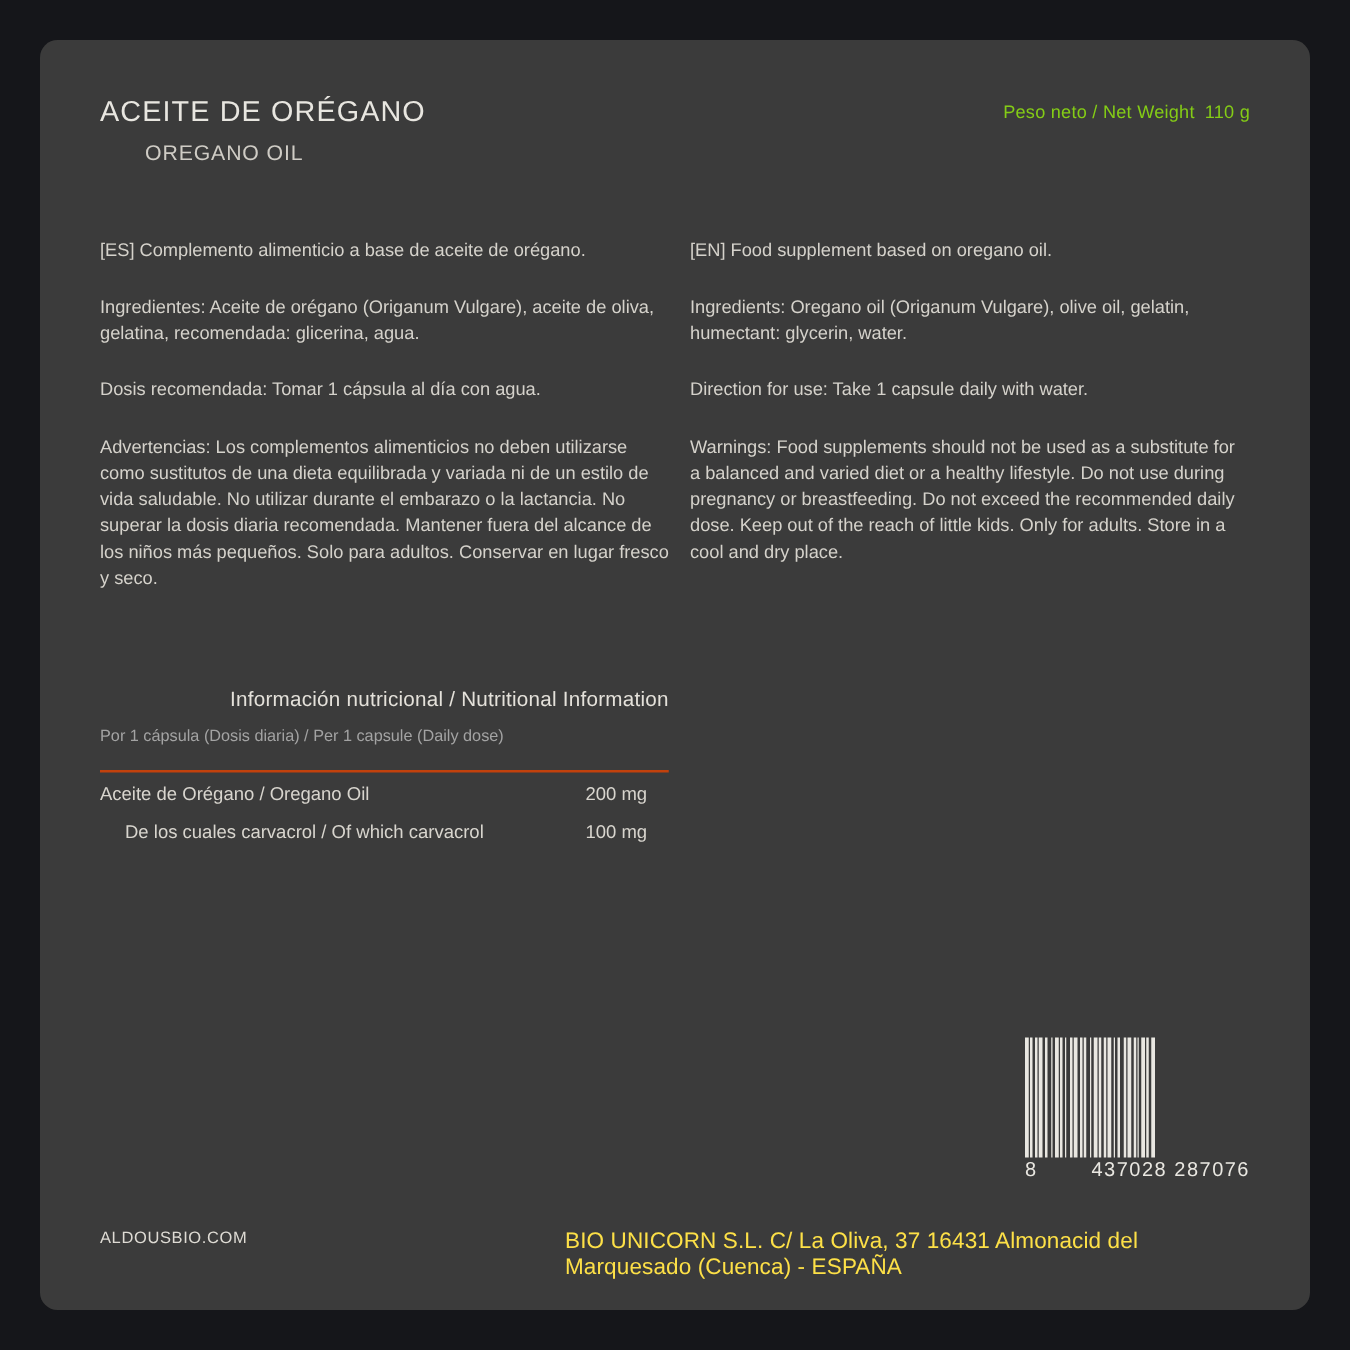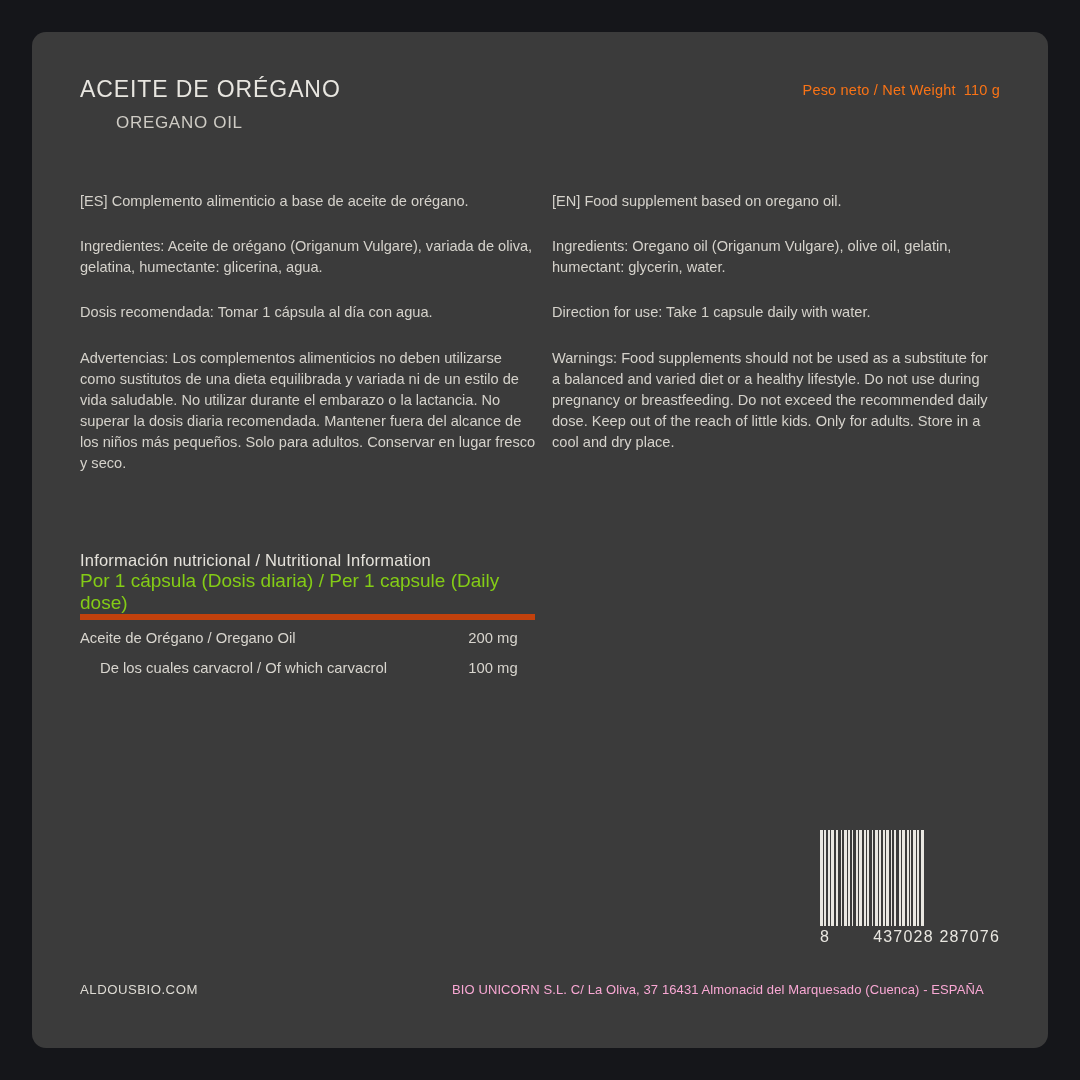--- a/index.html
+++ b/index.html
@@ -49,21 +49,21 @@
     color: #cfccc5;
     font-weight: 400;
     margin-top: 9px;
     margin-left: 36px;
   }
   .net-weight {
     position: absolute;
     right: 0;
     top: 6px;
     font-size: 14.5px;
-    color: #f97316;
+    color: #84cc16;
     letter-spacing: 0.2px;
   }
   .net-weight .value {
     margin-left: 8px;
   }
 
   
   .columns {
     position: relative;
     margin-top: 25px;
@@ -85,28 +85,30 @@
 
   
   .nutrition {
     margin-top: 52px;
     width: 455px;
   }
   .nut-title {
     font-size: 16.5px;
     color: #e4e1da;
     letter-spacing: 0.2px;
+    text-align: right;
   }
   .nut-sub {
-    font-size: 19px;
-    color: #84cc16;
-    margin-top: 0;
+    font-size: 13px;
+    color: #a3a3a3;
+    margin-top: 11px;
   }
   .nut-table {
-    border-top: 6px solid #c2410c;
+    margin-top: 20px;
+    border-top: 2px solid #c2410c;
     width: 455px;
   }
   .nut-row {
     display: flex;
     align-items: baseline;
     padding: 10px 0 4px 0;
   }
   .nut-row .name {
     font-size: 14.8px;
     color: #d8d5ce;
@@ -166,43 +168,43 @@
     left: 0;
     top: 0;
     font-size: 13.2px;
     letter-spacing: 0.5px;
     color: #dedbd4;
   }
   .address {
     position: absolute;
     left: 372px;
     top: 0;
-    font-size: 13px;
-    color: #f9a8d4;
+    font-size: 18px;
+    color: #fde047;
     letter-spacing: 0.1px;
   }
 </style>
 </head>
 <body>
 
 <div class="label-panel">
   <div class="inner">
 
     <div class="header">
       <div class="title-main">ACEITE DE ORÉGANO</div>
       <div class="title-sub">OREGANO OIL</div>
       <div class="net-weight">
         <span>Peso neto / Net Weight</span><span class="value">110 g</span>
       </div>
     </div>
 
     <div class="columns">
       <div class="col col-left">
         <div class="para">[ES] Complemento alimenticio a base de aceite de orégano.</div>
-        <div class="para">Ingredientes: Aceite de orégano (Origanum Vulgare), variada de oliva, gelatina, humectante: glicerina, agua.</div>
+        <div class="para">Ingredientes: Aceite de orégano (Origanum Vulgare), aceite de oliva, gelatina, recomendada: glicerina, agua.</div>
         <div class="para">Dosis recomendada: Tomar 1 cápsula al día con agua.</div>
         <div class="para">Advertencias: Los complementos alimenticios no deben utilizarse como sustitutos de una dieta equilibrada y variada ni de un estilo de vida saludable.  No utilizar durante el embarazo o la lactancia. No superar la dosis diaria recomendada. Mantener fuera del alcance de los niños más pequeños. Solo para adultos. Conservar en lugar fresco y seco.</div>
       </div>
       <div class="col col-right">
         <div class="para">[EN] Food supplement based on oregano oil.</div>
         <div class="para">Ingredients: Oregano oil (Origanum Vulgare), olive oil, gelatin, humectant: glycerin, water.</div>
         <div class="para">Direction for use: Take 1 capsule daily with water.</div>
         <div class="para">Warnings: Food supplements should not be used as a substitute for a balanced and varied diet or a healthy lifestyle. Do not use during pregnancy or breastfeeding. Do not exceed the recommended daily dose. Keep out of the reach of little kids. Only for adults. Store in a cool and dry place.</div>
       </div>
     </div>

